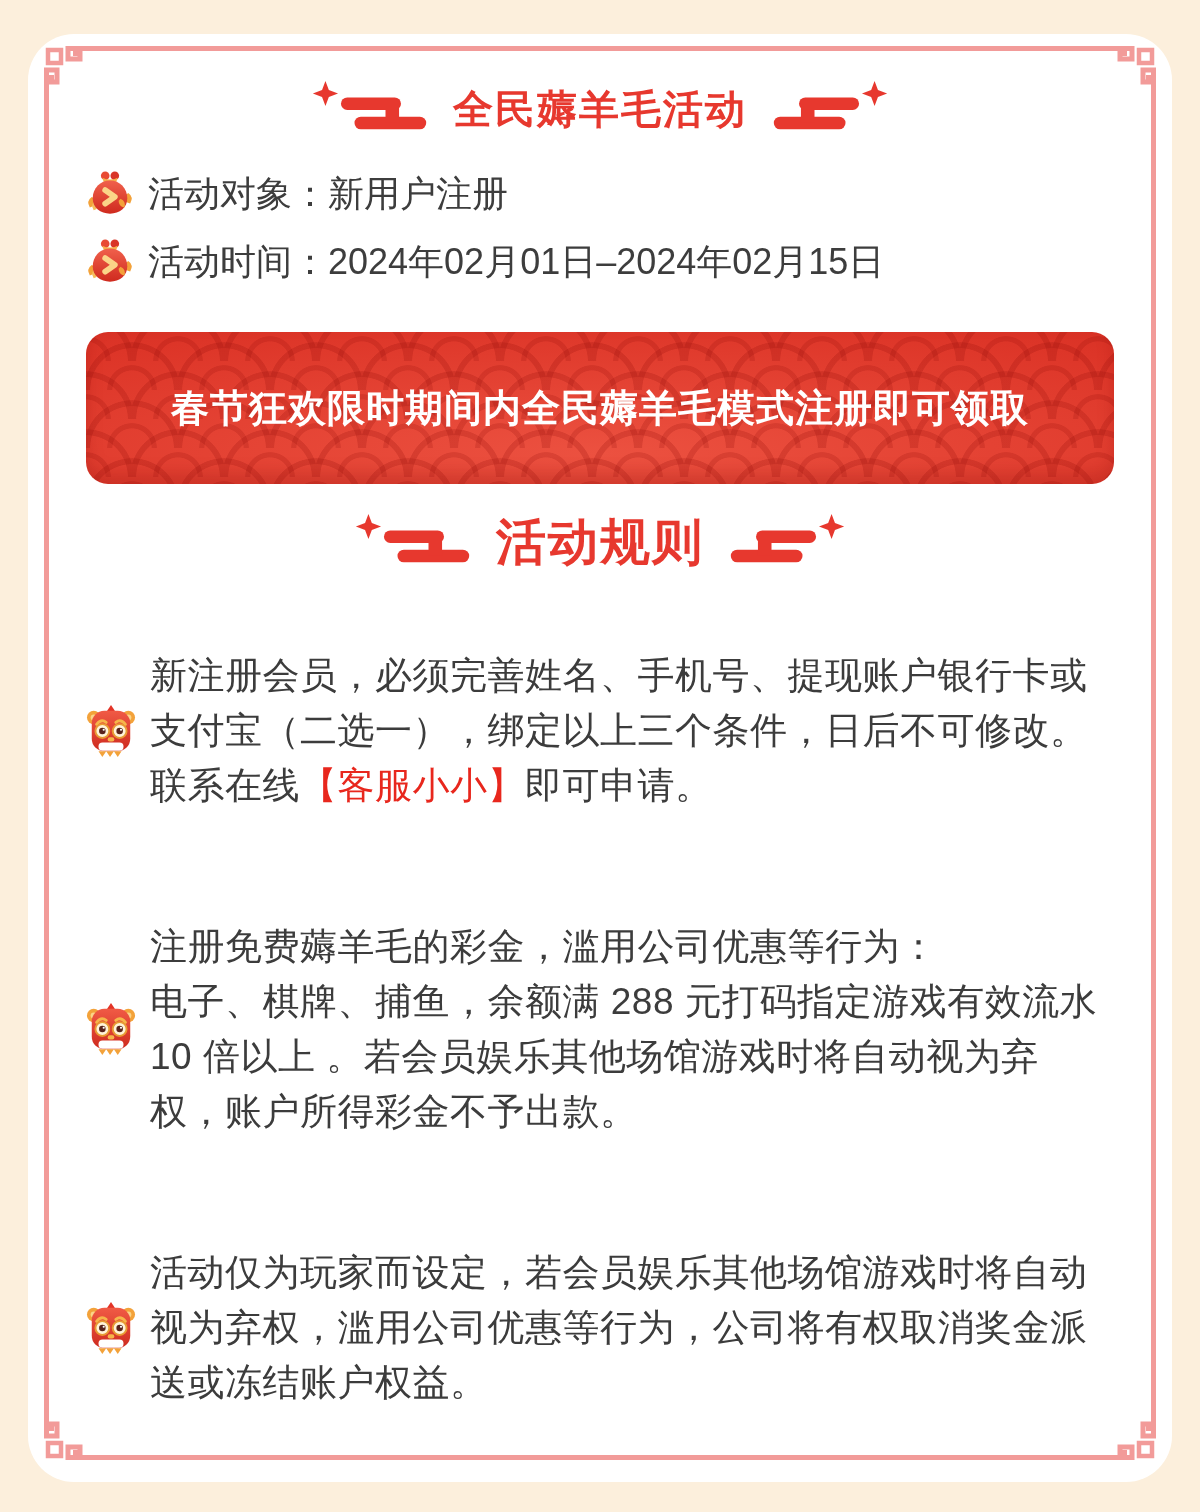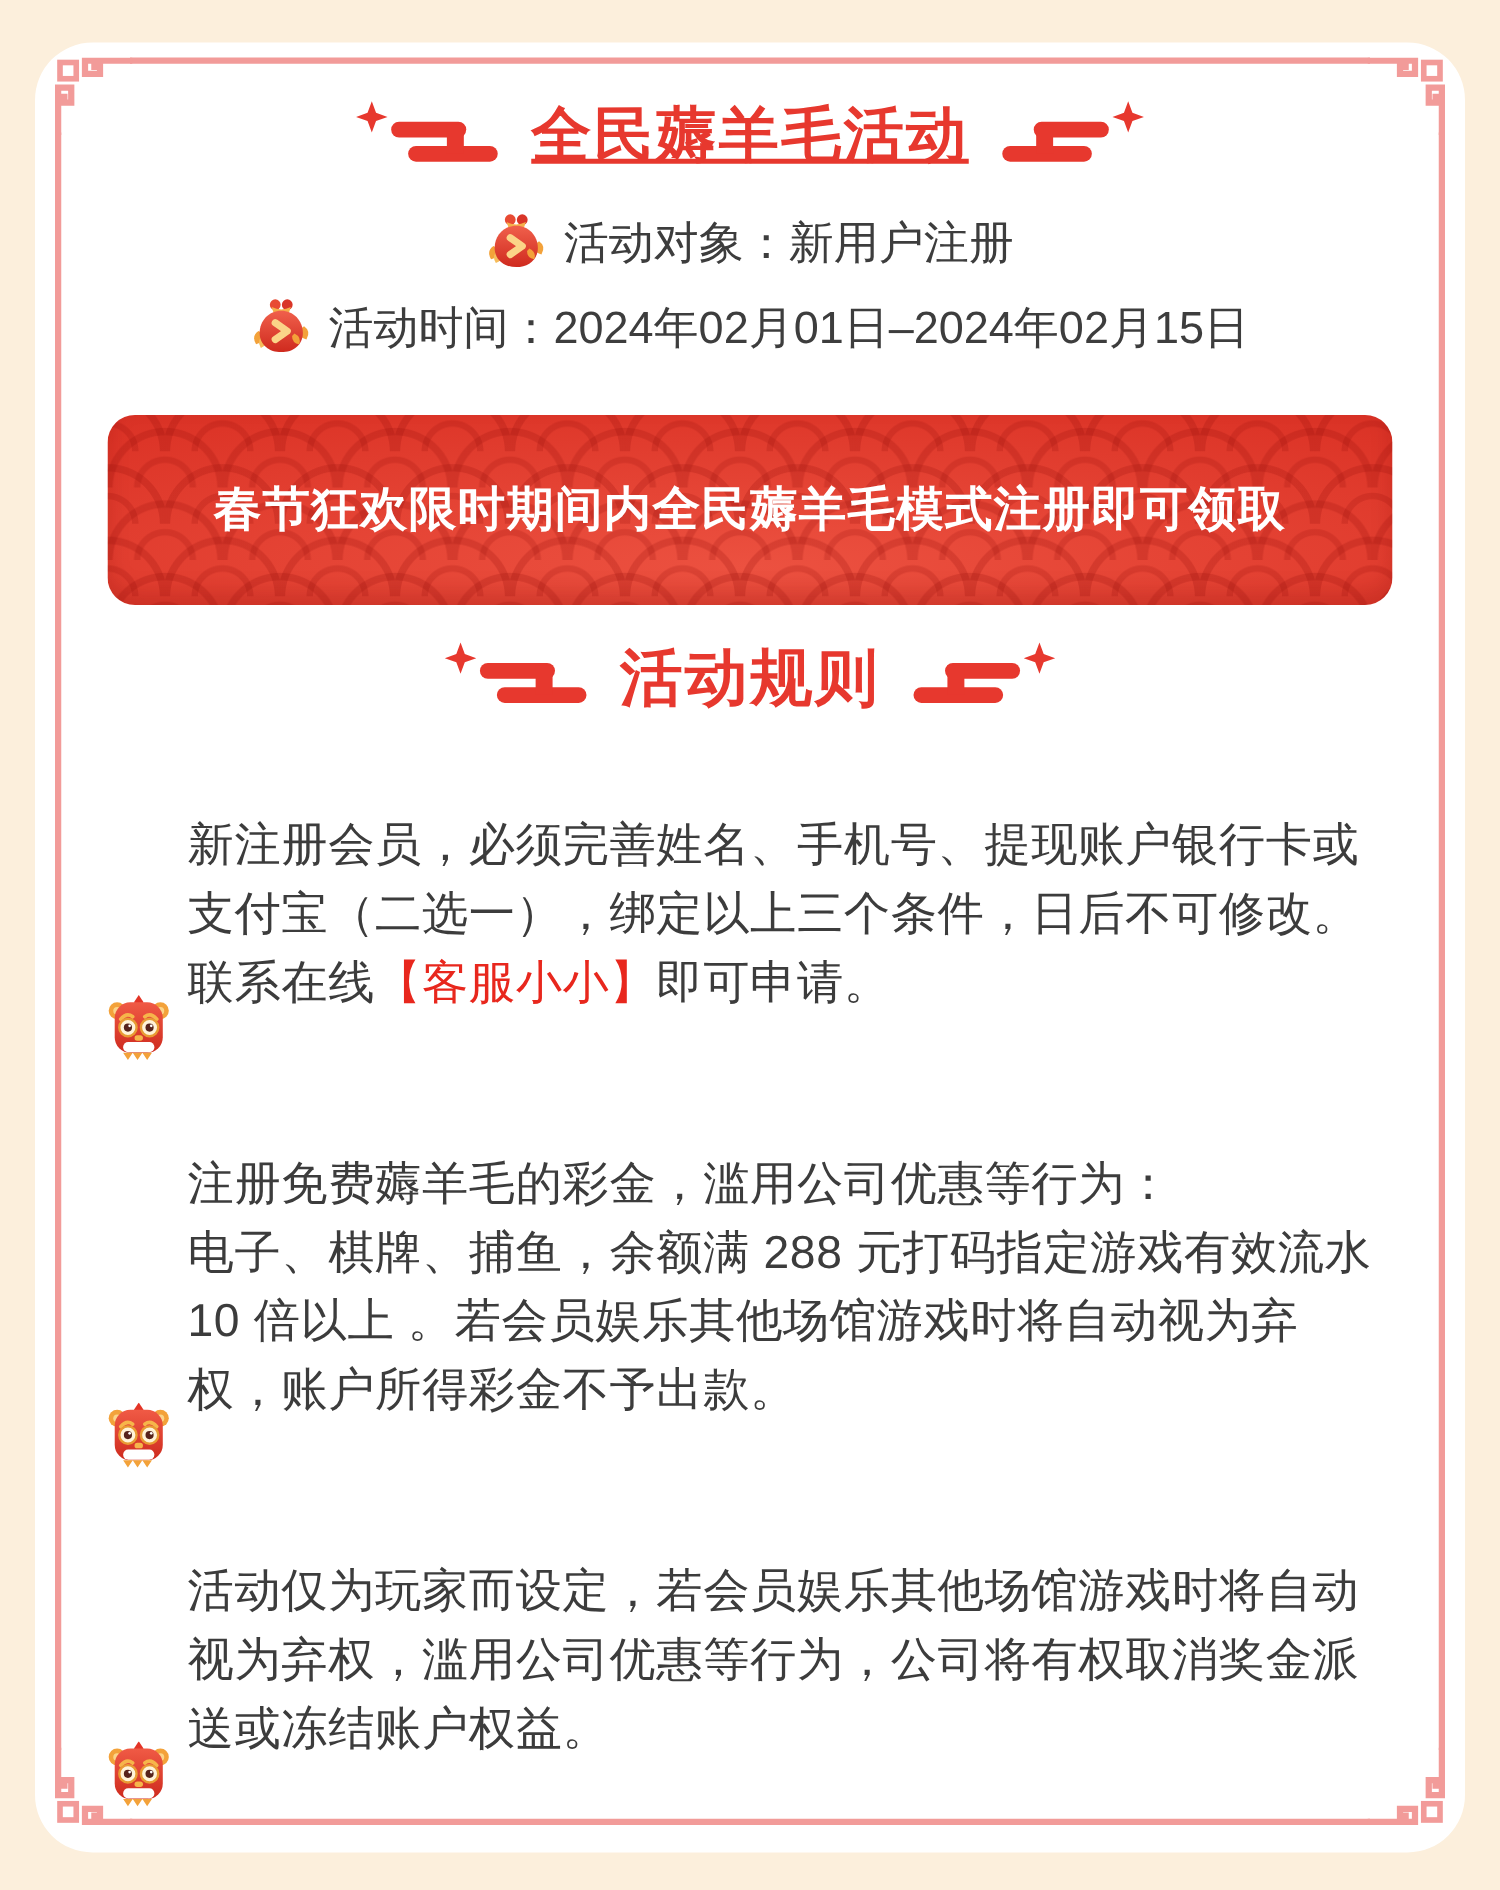--- a/index.html
+++ b/index.html
@@ -26,31 +26,31 @@
   .c-tr{right:16px;top:12px;transform:scaleX(-1);}
   .c-bl{left:16px;bottom:22px;transform:scaleY(-1);}
   .c-br{right:16px;bottom:22px;transform:rotate(180deg);}
   .corner svg{display:block;width:100%;height:100%;}
 
   .content{position:relative;padding:44px 58px 0 58px;}
 
   
   .title-row{display:flex;align-items:center;justify-content:center;gap:24px;}
   .main-title{
-    font-size:48px;font-weight:900;color:#e7382e;letter-spacing:2px;line-height:62px;text-decoration:underline;
+    font-size:40px;font-weight:900;color:#e7382e;letter-spacing:2px;line-height:62px;
   }
   .rules-title{
     font-size:50px;font-weight:900;color:#e7382e;letter-spacing:2px;line-height:60px;
   }
   .orn{width:118px;height:62px;flex:0 0 auto;}
   .orn svg{display:block;width:100%;height:100%;}
   .orn-right svg{transform:scaleX(-1);}
 
   
-  .info{margin-top:30px;display:flex;flex-direction:column;gap:20px;align-items:center;}
+  .info{margin-top:30px;display:flex;flex-direction:column;gap:20px;}
   .info-row{display:flex;align-items:center;gap:14px;}
   .bag-icon{width:48px;height:48px;flex:0 0 auto;}
   .bag-icon svg{display:block;width:100%;height:100%;}
   .info-text{font-size:36px;color:#3d3d3d;line-height:48px;}
 
   
   .banner{
     margin-top:46px;height:152px;border-radius:22px;
     background-image:
       radial-gradient(circle at 50% 100%, transparent 26%, rgba(150,12,8,.20) 27% 33%, transparent 34% 56%, rgba(150,12,8,.22) 57% 64%, transparent 65%),
@@ -63,21 +63,21 @@
   }
   .banner-line{
     color:#ffffff;font-size:38px;font-weight:800;line-height:56px;letter-spacing:1px;
     text-align:center;
   }
 
   .rules-head{margin-top:27px;}
 
   
   .rules{margin:38px 0 0 0;padding:0;list-style:none;}
-  .rule{display:flex;align-items:flex-end;gap:14px;margin-bottom:32px;}
+  .rule{display:flex;align-items:center;gap:14px;margin-bottom:32px;}
   .lion-icon{width:50px;height:54px;flex:0 0 auto;margin-top:2px;}
   .lion-icon svg{display:block;width:100%;height:100%;}
   .rule-text{
     width:950px;font-size:37px;line-height:55px;color:#3c3c3c;letter-spacing:.5px;
   }
   .rule-line{display:block;}
   .hl{color:#e8271d;}
 </style>
 </head>
 <body>

